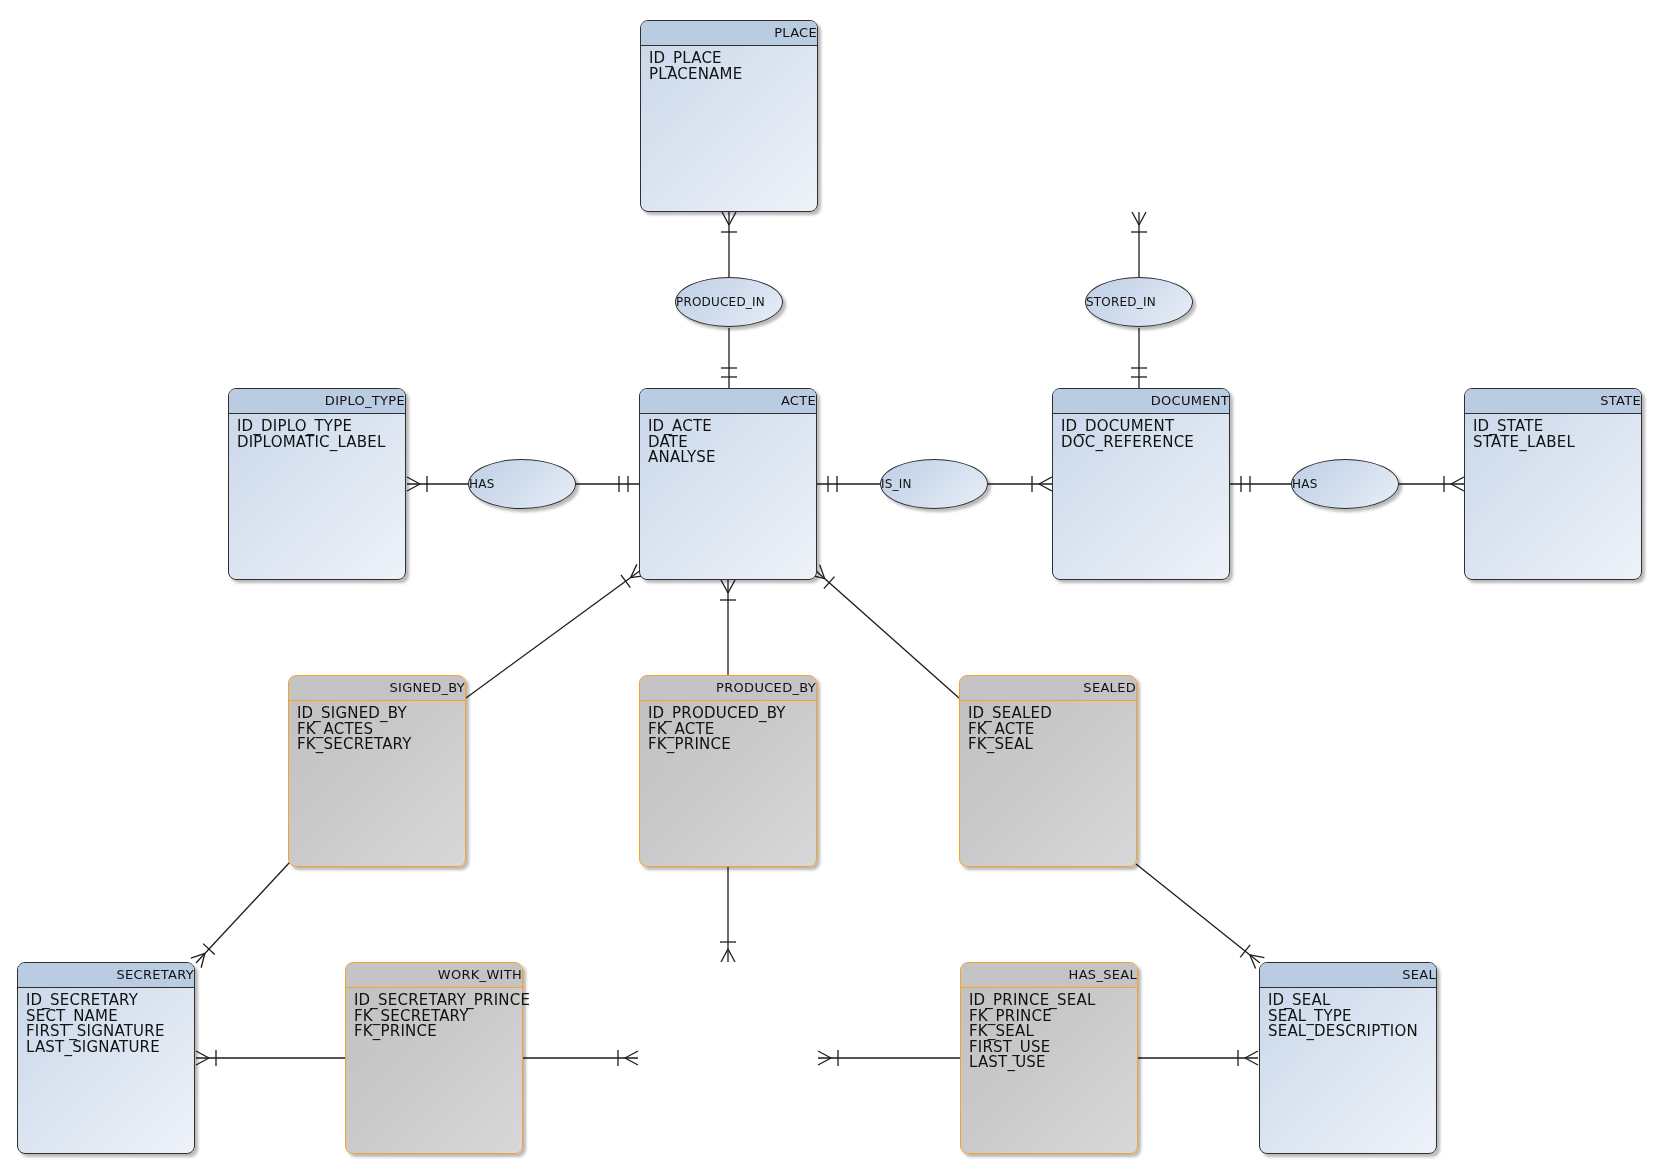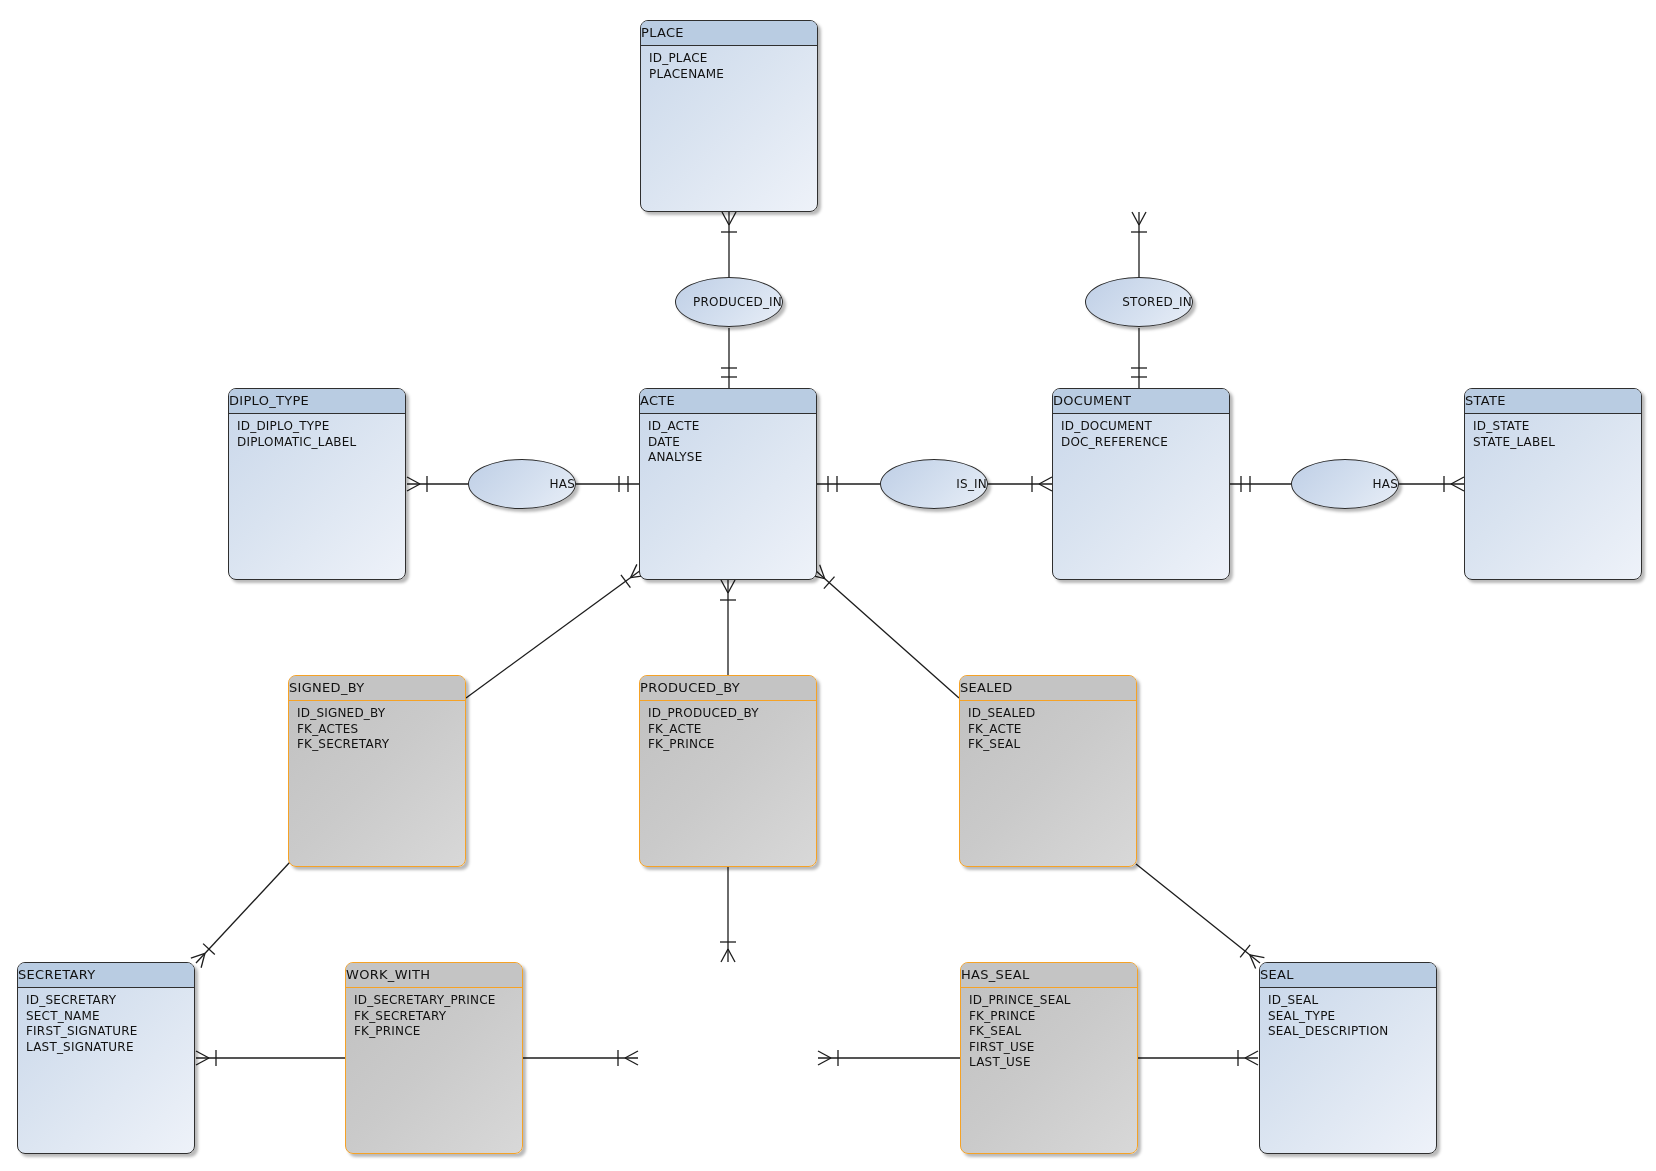--- a/index.html
+++ b/index.html
@@ -25,34 +25,34 @@
     background:#b9cce2; border-bottom:1.3px solid #2f2f2f;
   }
   .assoc {
     border-color:#f5a226;
     background:linear-gradient(135deg,#c0c0c0 0%,#cacaca 50%,#d8d8d8 100%);
   }
   .assoc .box-title {
     background:#c4c4c4; border-bottom:1.3px solid #f5a226;
   }
   .box-title {
-    height:24px; line-height:24px; text-align:left;
+    height:24px; line-height:24px; text-align:right;
     font-size:13px; letter-spacing:0.3px;
     border-radius:6.5px 6.5px 0 0;
   }
   .box-attrs {
-    padding:5px 8px; font-size:12px; line-height:15.5px;
+    padding:5px 8px; font-size:15px; line-height:15.5px;
     letter-spacing:0.2px; white-space:pre-line;
   }
   .rel {
     position:absolute; width:108px; height:50px;
     border:1.4px solid #2b2b2b; border-radius:50%;
     background:linear-gradient(135deg,#bfcfe6 0%,#d6e1f0 60%,#e8eef7 100%);
     box-shadow:3px 3px 3px rgba(0,0,0,0.28);
-    display:flex; align-items:center; justify-content:flex-end;
+    display:flex; align-items:center; justify-content:flex-start;
     font-size:12px; letter-spacing:0.2px; box-sizing:border-box;
   }
 </style>
 </head>
 <body>
 
 <div id="canvas">
 
   <svg id="connectors" viewBox="0 0 1656 1171" xmlns="http://www.w3.org/2000/svg">
       <g>

